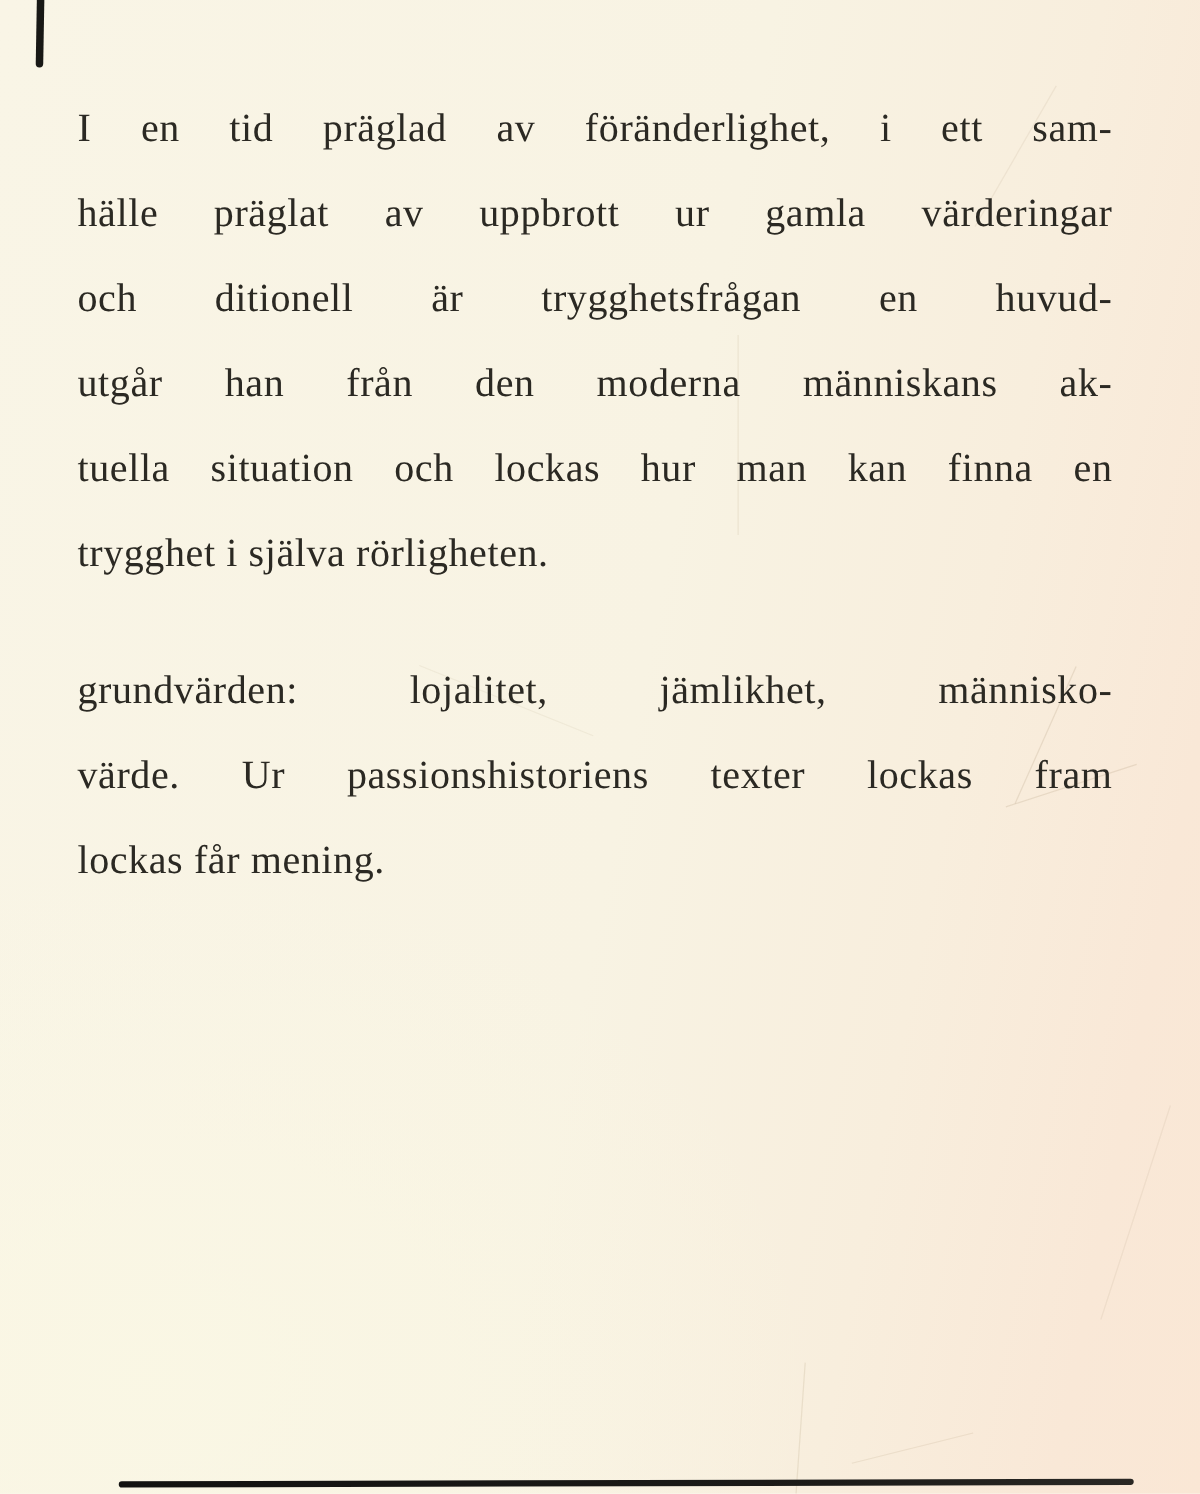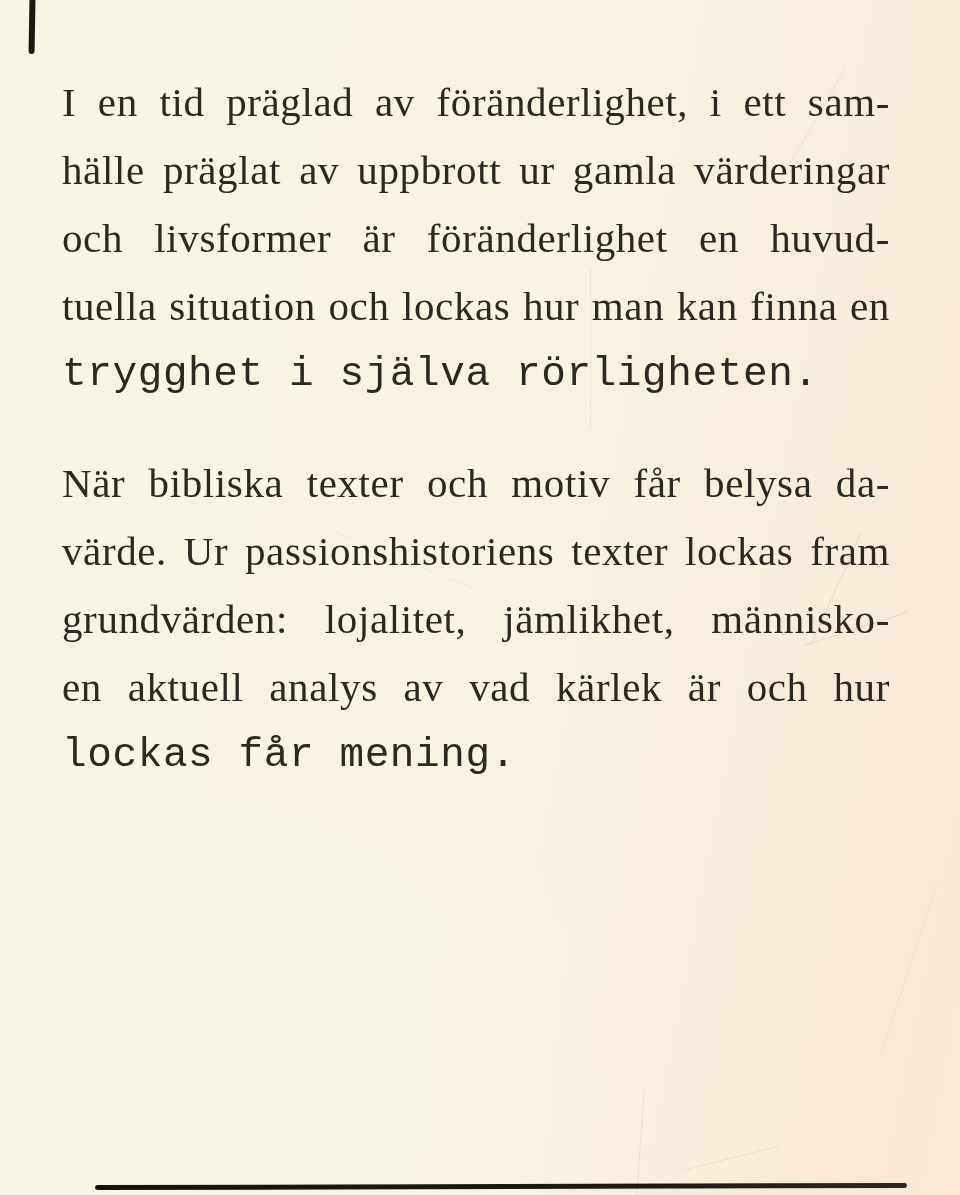--- a/index.html
+++ b/index.html
@@ -19,37 +19,36 @@
   .page {
     position: absolute;
     inset: 0;
   }
   .text-block {
     position: absolute;
     left: 62px;
     top: 68px;
     width: 828px;
     color: #2b2923;
-    font-size: 41px;
+    font-size: 32px;
     line-height: 68px;
     letter-spacing: 0.015em;
   }
   .paragraph { margin: 0; }
   .paragraph + .paragraph { margin-top: 41px; }
   .line {
     display: block;
     height: 68px;
     text-align: justify;
     text-align-last: justify;
     text-justify: inter-word;
     white-space: normal;
   }
   .line.last {
     text-align-last: left;
-    font-family: Liberation Mono, monospace;
   }
   
   .edge-mark {
     position: absolute;
     background: #181815;
   }
   .edge-mark.top-left {
     left: 29px; top: 0; width: 6px; height: 54px;
     border-radius: 0 0 3px 3px;
     transform: rotate(1deg);
@@ -89,30 +88,29 @@
   <div class="crease c5"></div>
   <div class="crease c6"></div>
   <div class="crease c7"></div>
   <div class="crease c8"></div>
 
   <div class="text-block">
 
     <div class="paragraph">
       <span class="line">I en tid präglad av föränderlighet, i ett sam-</span>
       <span class="line">hälle präglat av uppbrott ur gamla värderingar</span>
-      <span class="line">och livsformer är föränderlighet en huvud-</span>
+      <span class="line">och ditionell är trygghetsfrågan en huvud-</span>
+      <span class="line">utgår han från den moderna människans ak-</span>
       <span class="line">tuella situation och lockas hur man kan finna en</span>
       <span class="line last">trygghet i själva rörligheten.</span>
     </div>
 
     <div class="paragraph">
-      <span class="line">När bibliska texter och motiv får belysa da-</span>
+      <span class="line">grundvärden: lojalitet, jämlikhet, människo-</span>
       <span class="line">värde. Ur passionshistoriens texter lockas fram</span>
-      <span class="line">grundvärden: lojalitet, jämlikhet, människo-</span>
-      <span class="line">en aktuell analys av vad kärlek är och hur</span>
       <span class="line last">lockas får mening.</span>
     </div>
 
   </div>
 
   <div class="edge-mark bottom"></div>
 
 </div>
 
 </body></html>

